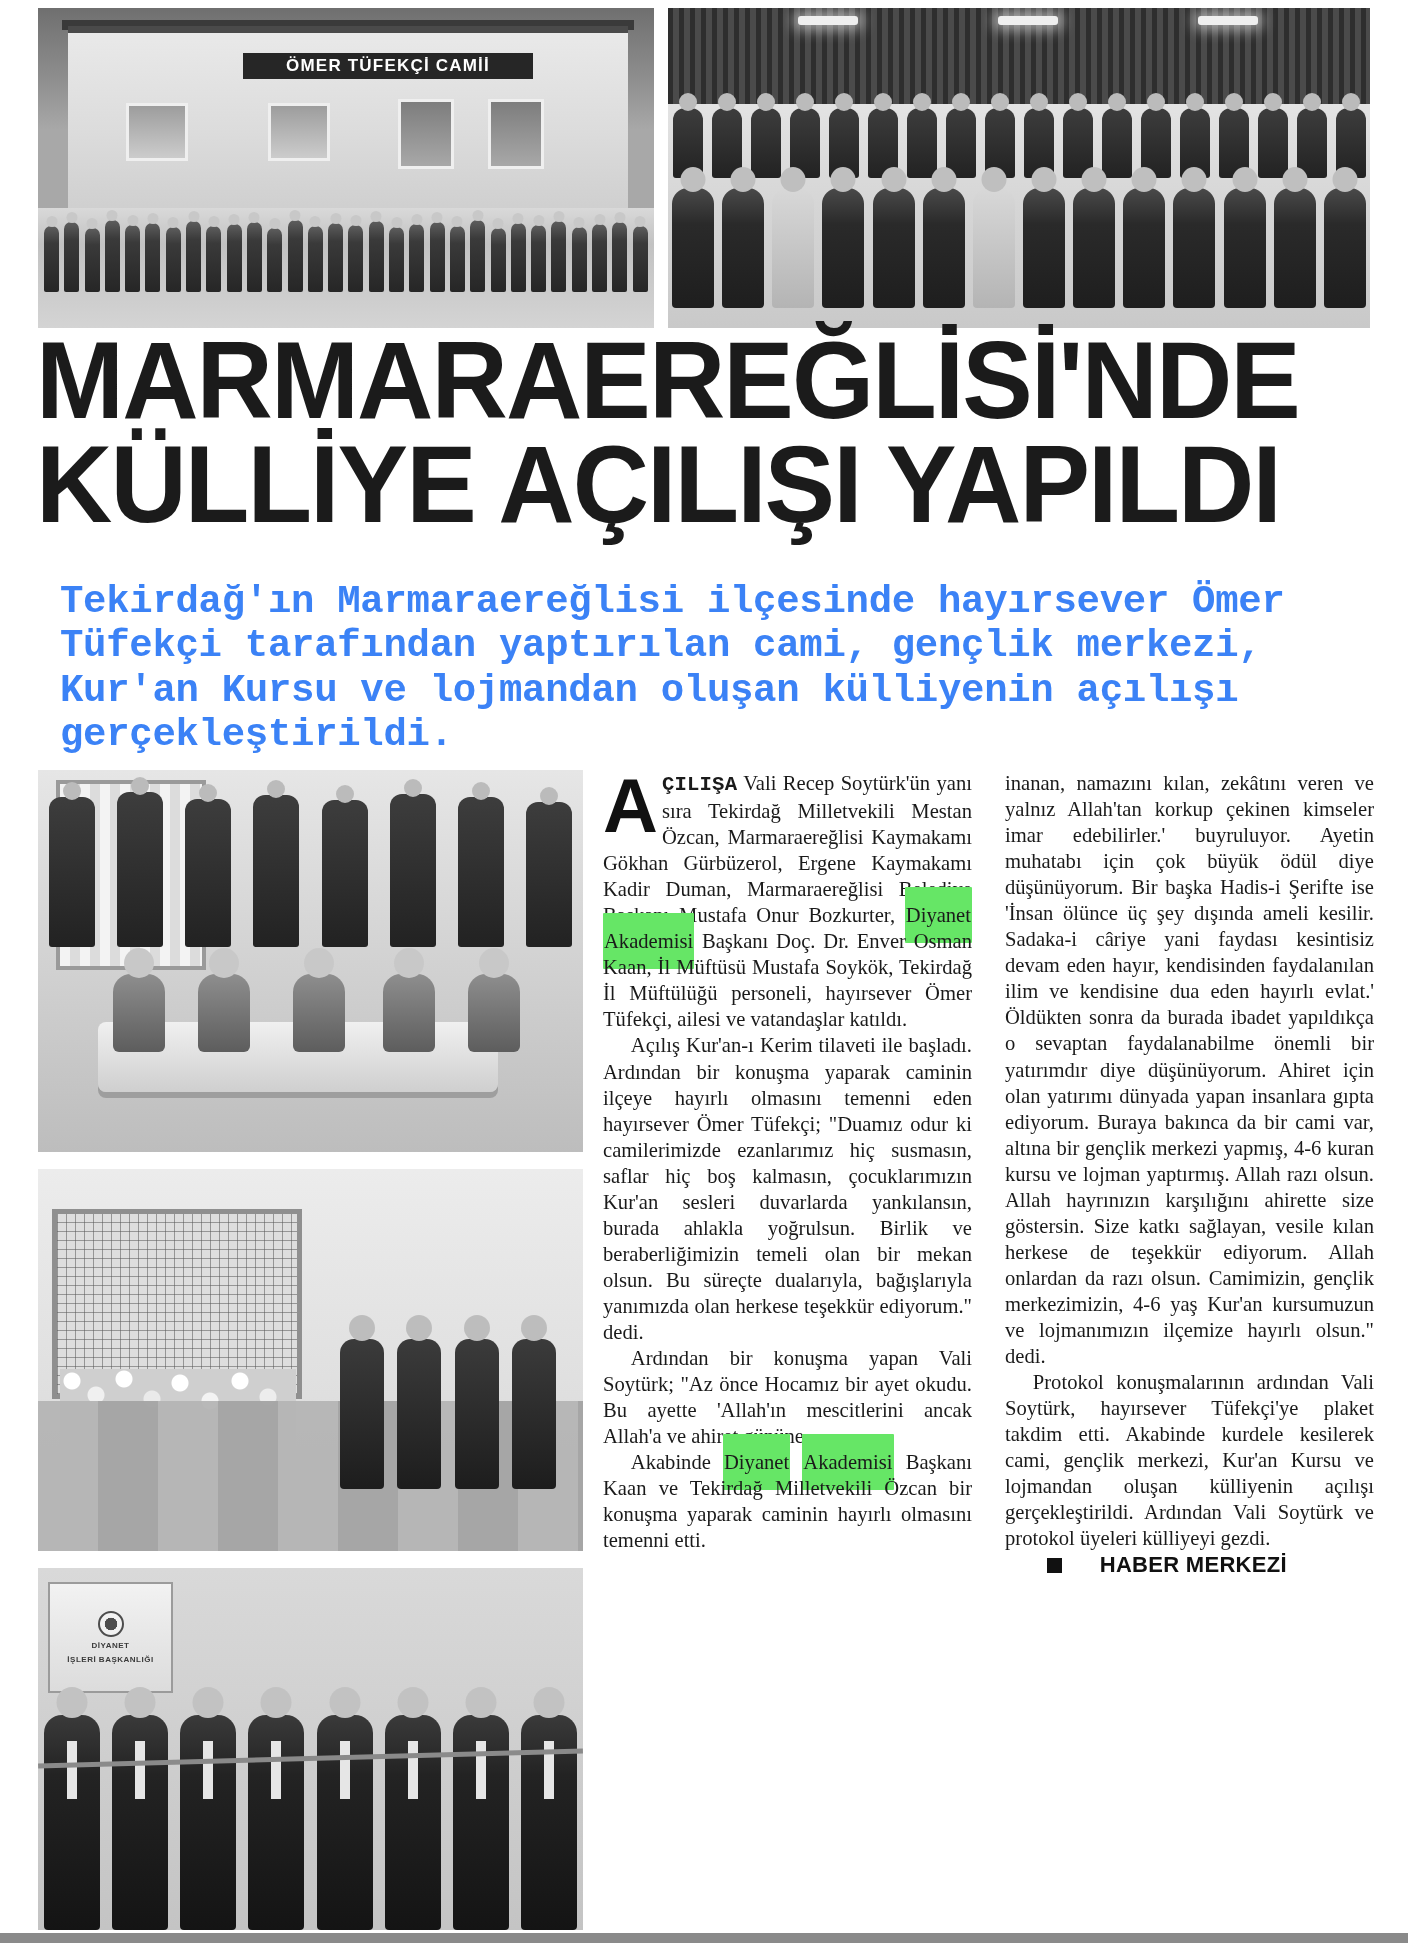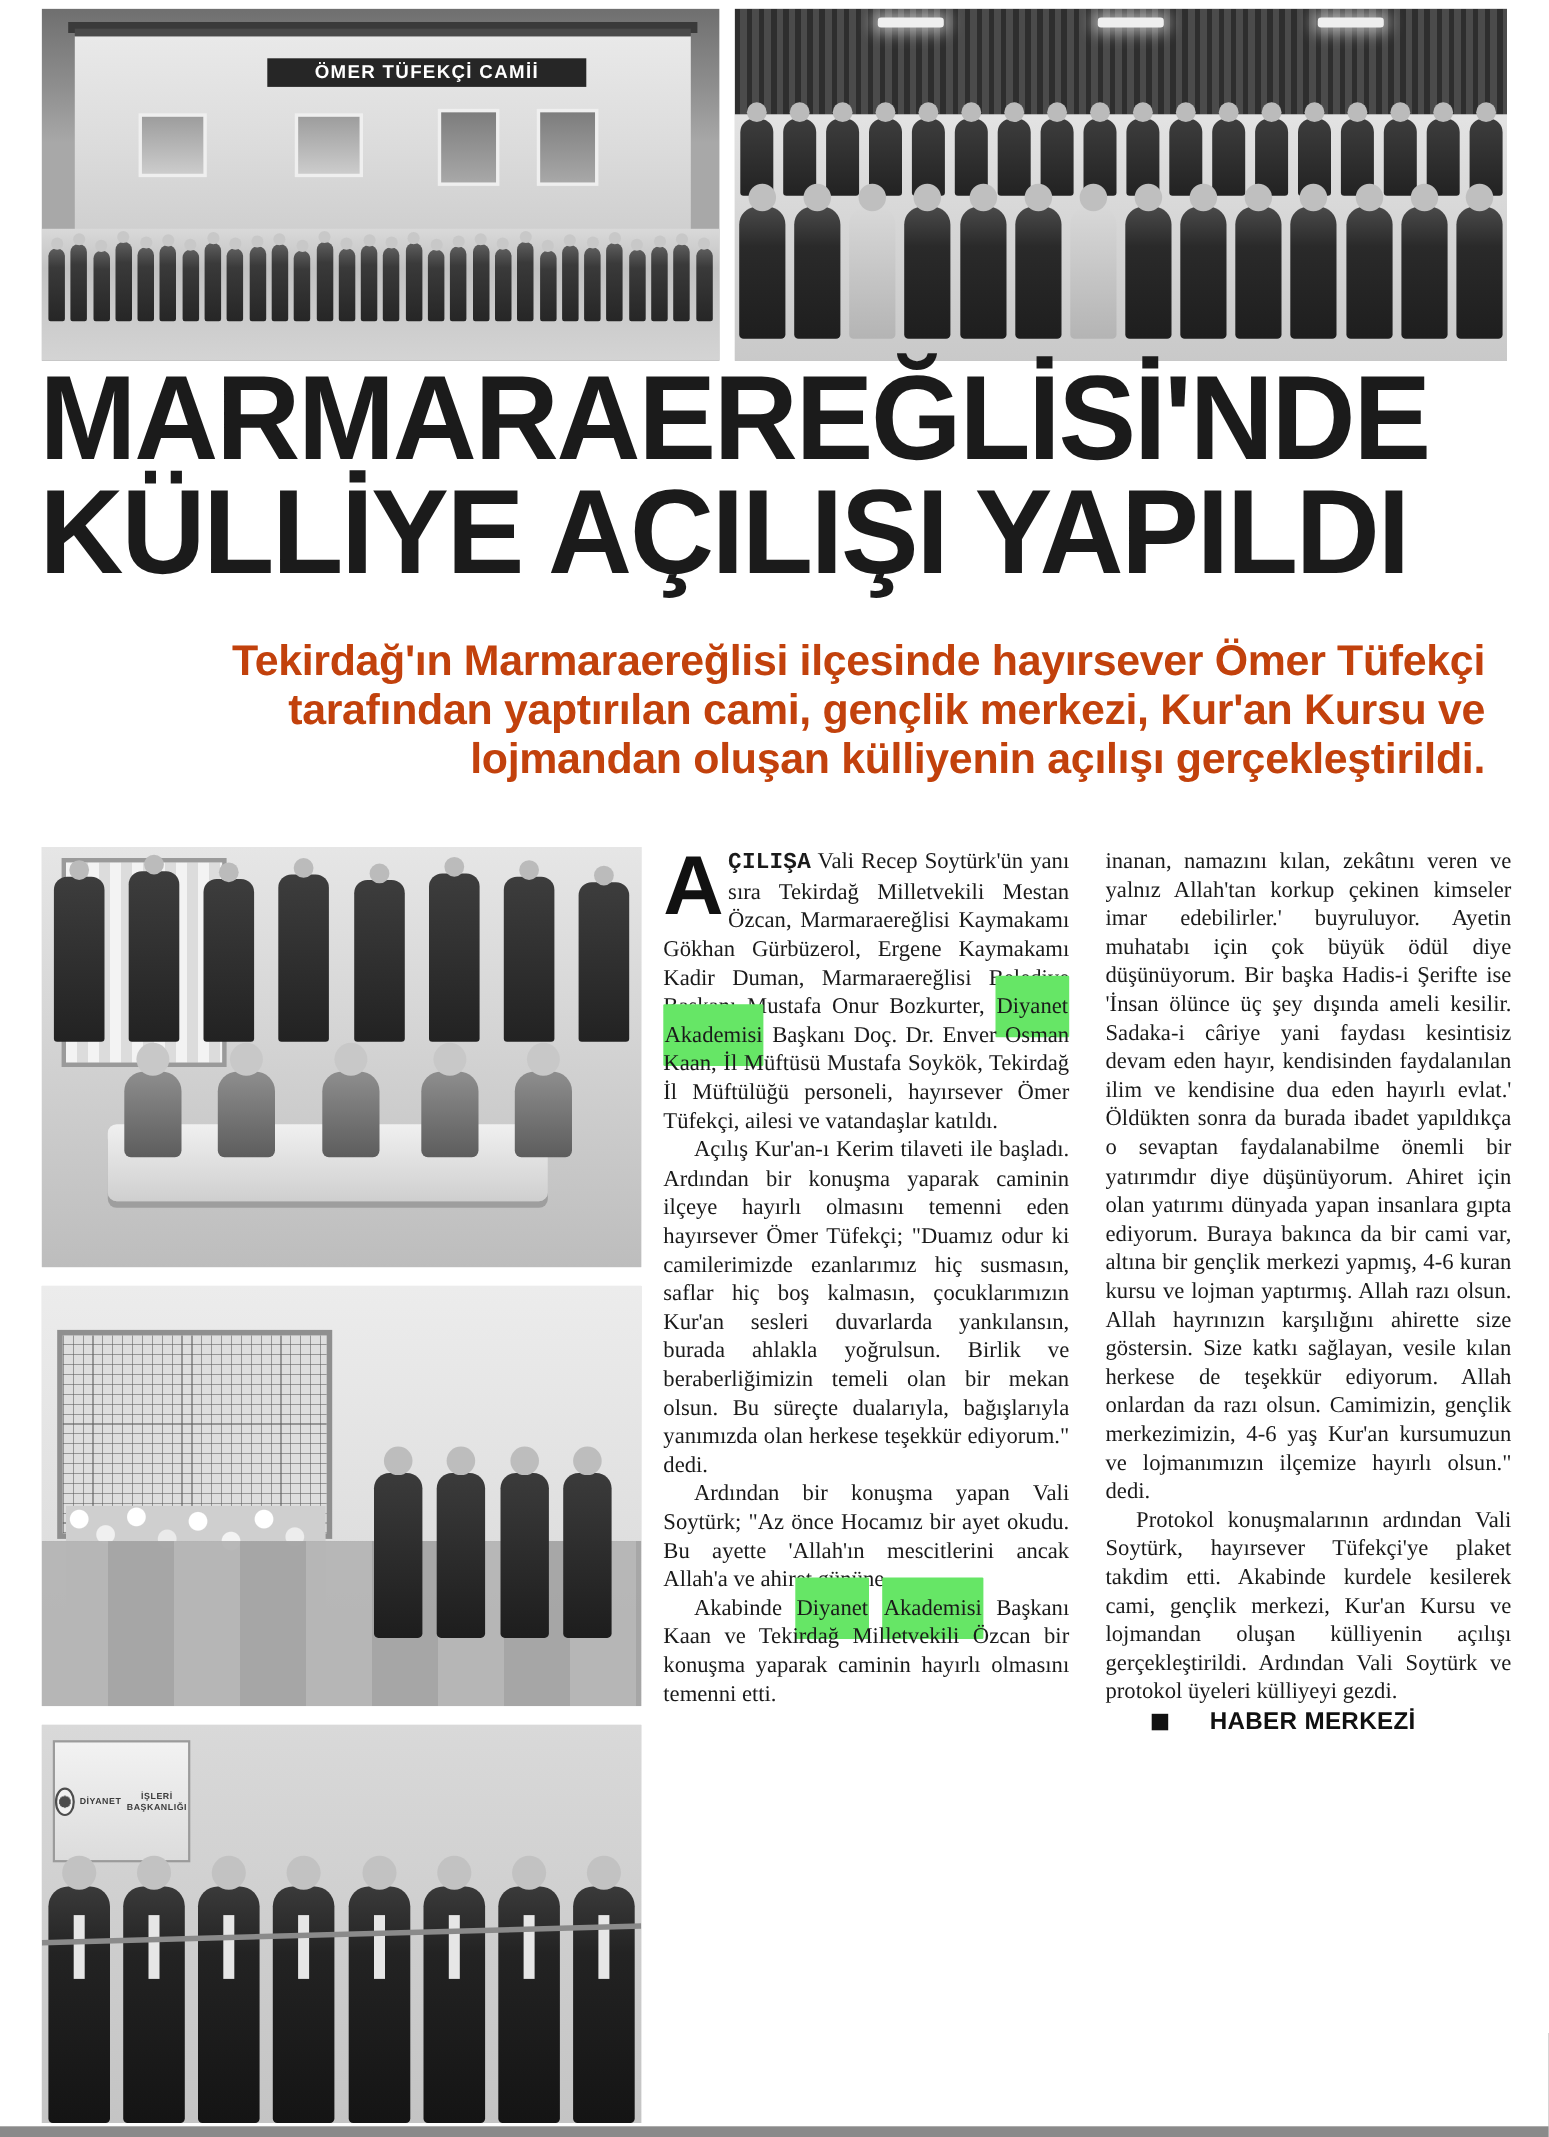--- a/index.html
+++ b/index.html
@@ -179,26 +179,26 @@
     margin: 0;
   }
   .headline-line.l1 { font-size: 109px; }
   .headline-line.l2 { font-size: 109px; margin-top: 4px; }
 
   
   .deck {
     position: absolute;
     left: 60px; top: 580px;
     width: 1290px;
-    text-align: right;
-    font-family: Liberation Sans, sans-serif;
+    text-align: left;
+    font-family: Liberation Mono, monospace;
     font-weight: 700;
     font-size: 39px;
     line-height: 1.14;
-    color: #c2410c;
+    color: #3b82f6;
     letter-spacing: -0.3px;
   }
 
   
   .deck-rule {
     position: absolute;
     left: 38px; top: 760px;
     width: 1332px; height: 2px;
     background: #ffffff;
   }
@@ -306,21 +306,21 @@
   }
   .pr-man::before{content:"";position:absolute;left:50%;top:-24px;transform:translateX(-50%);
     width:26px;height:26px;border-radius:50%;background:#cbbbad;}
 
   
   .rc-wall{position:absolute;inset:0;background:linear-gradient(180deg,#d9d9d9,#c4c4c4);}
   .rc-banner{
     position:absolute;left:10px;top:14px;width:125px;height:111px;
     background:linear-gradient(180deg,#f2f2f2,#dcdcdc);
     border:2px solid #9b9b9b;
-    display:flex;flex-direction:row;align-items:center;justify-content:center;
+    display:flex;flex-direction:column;align-items:center;justify-content:center;
     gap:4px;
   }
   .rc-banner-logo{
     width:26px;height:26px;border-radius:50%;
     background:radial-gradient(circle,#4d4d4d 0 40%,#f2f2f2 42% 100%);
     border:2px solid #4d4d4d;
   }
   .rc-banner-txt{
     font-family:"Liberation Sans",sans-serif;font-size:8px;font-weight:700;
     color:#3a3a3a;letter-spacing:.5px;text-align:center;line-height:1.25;

